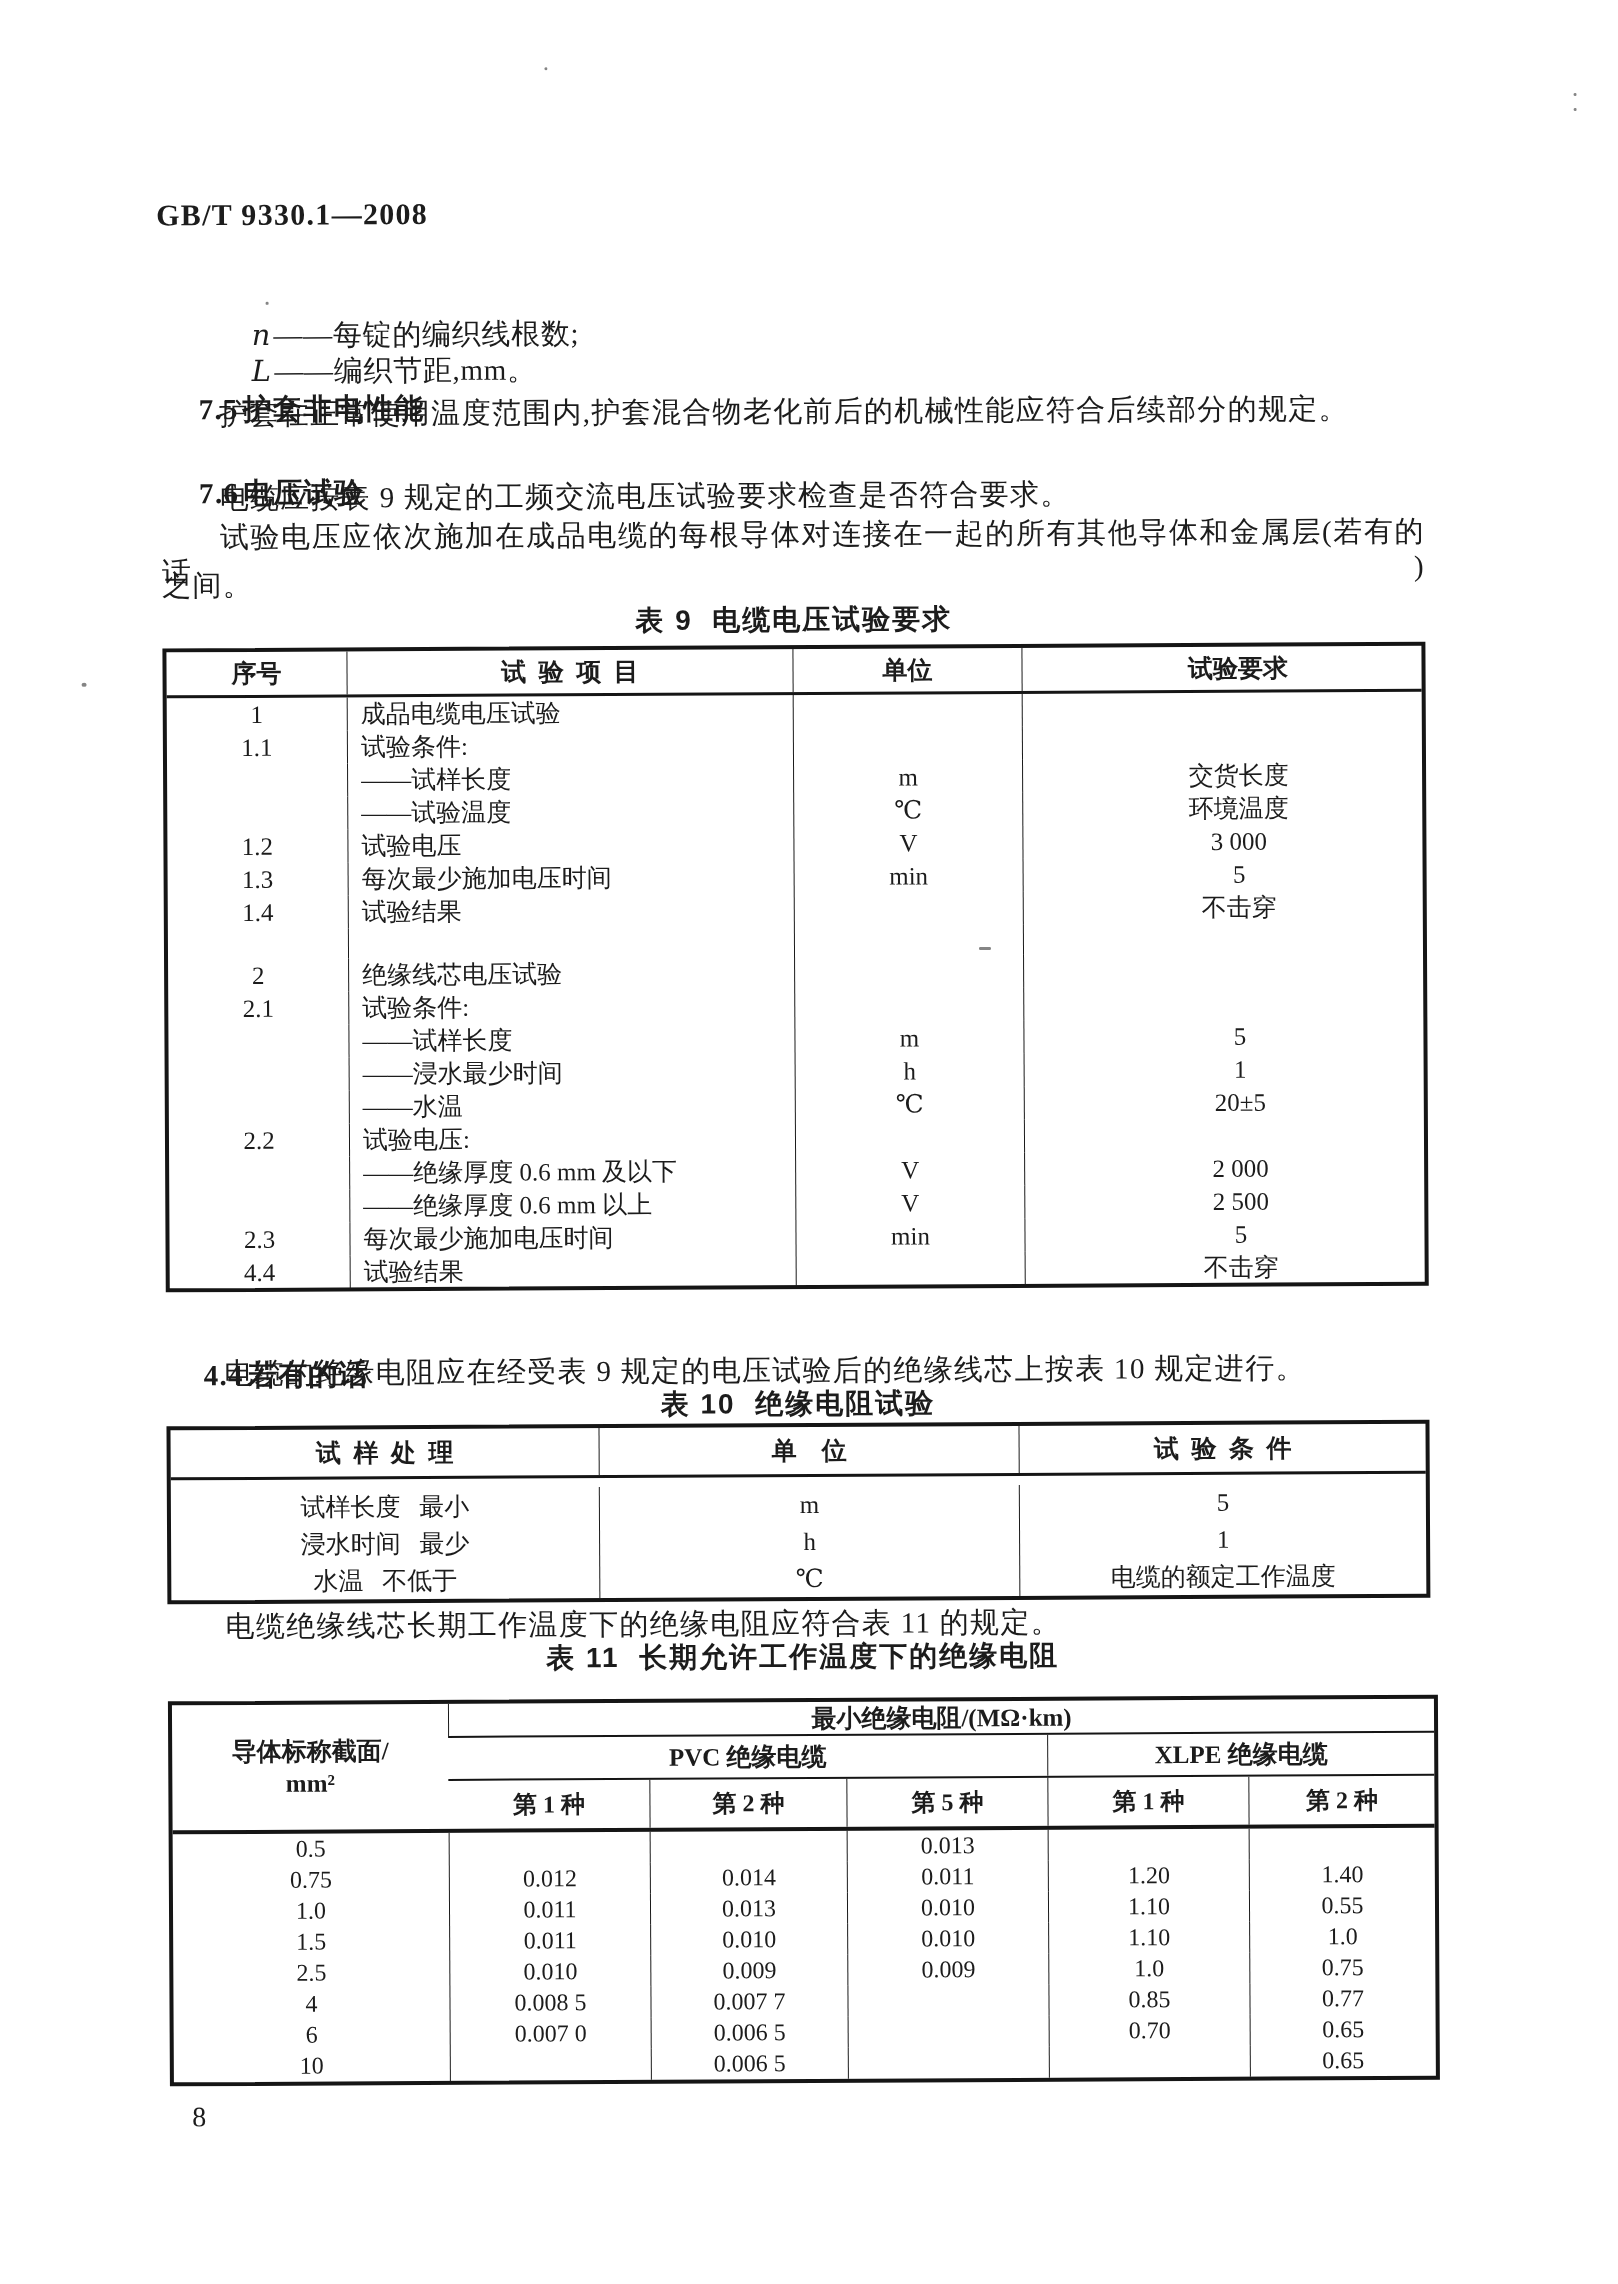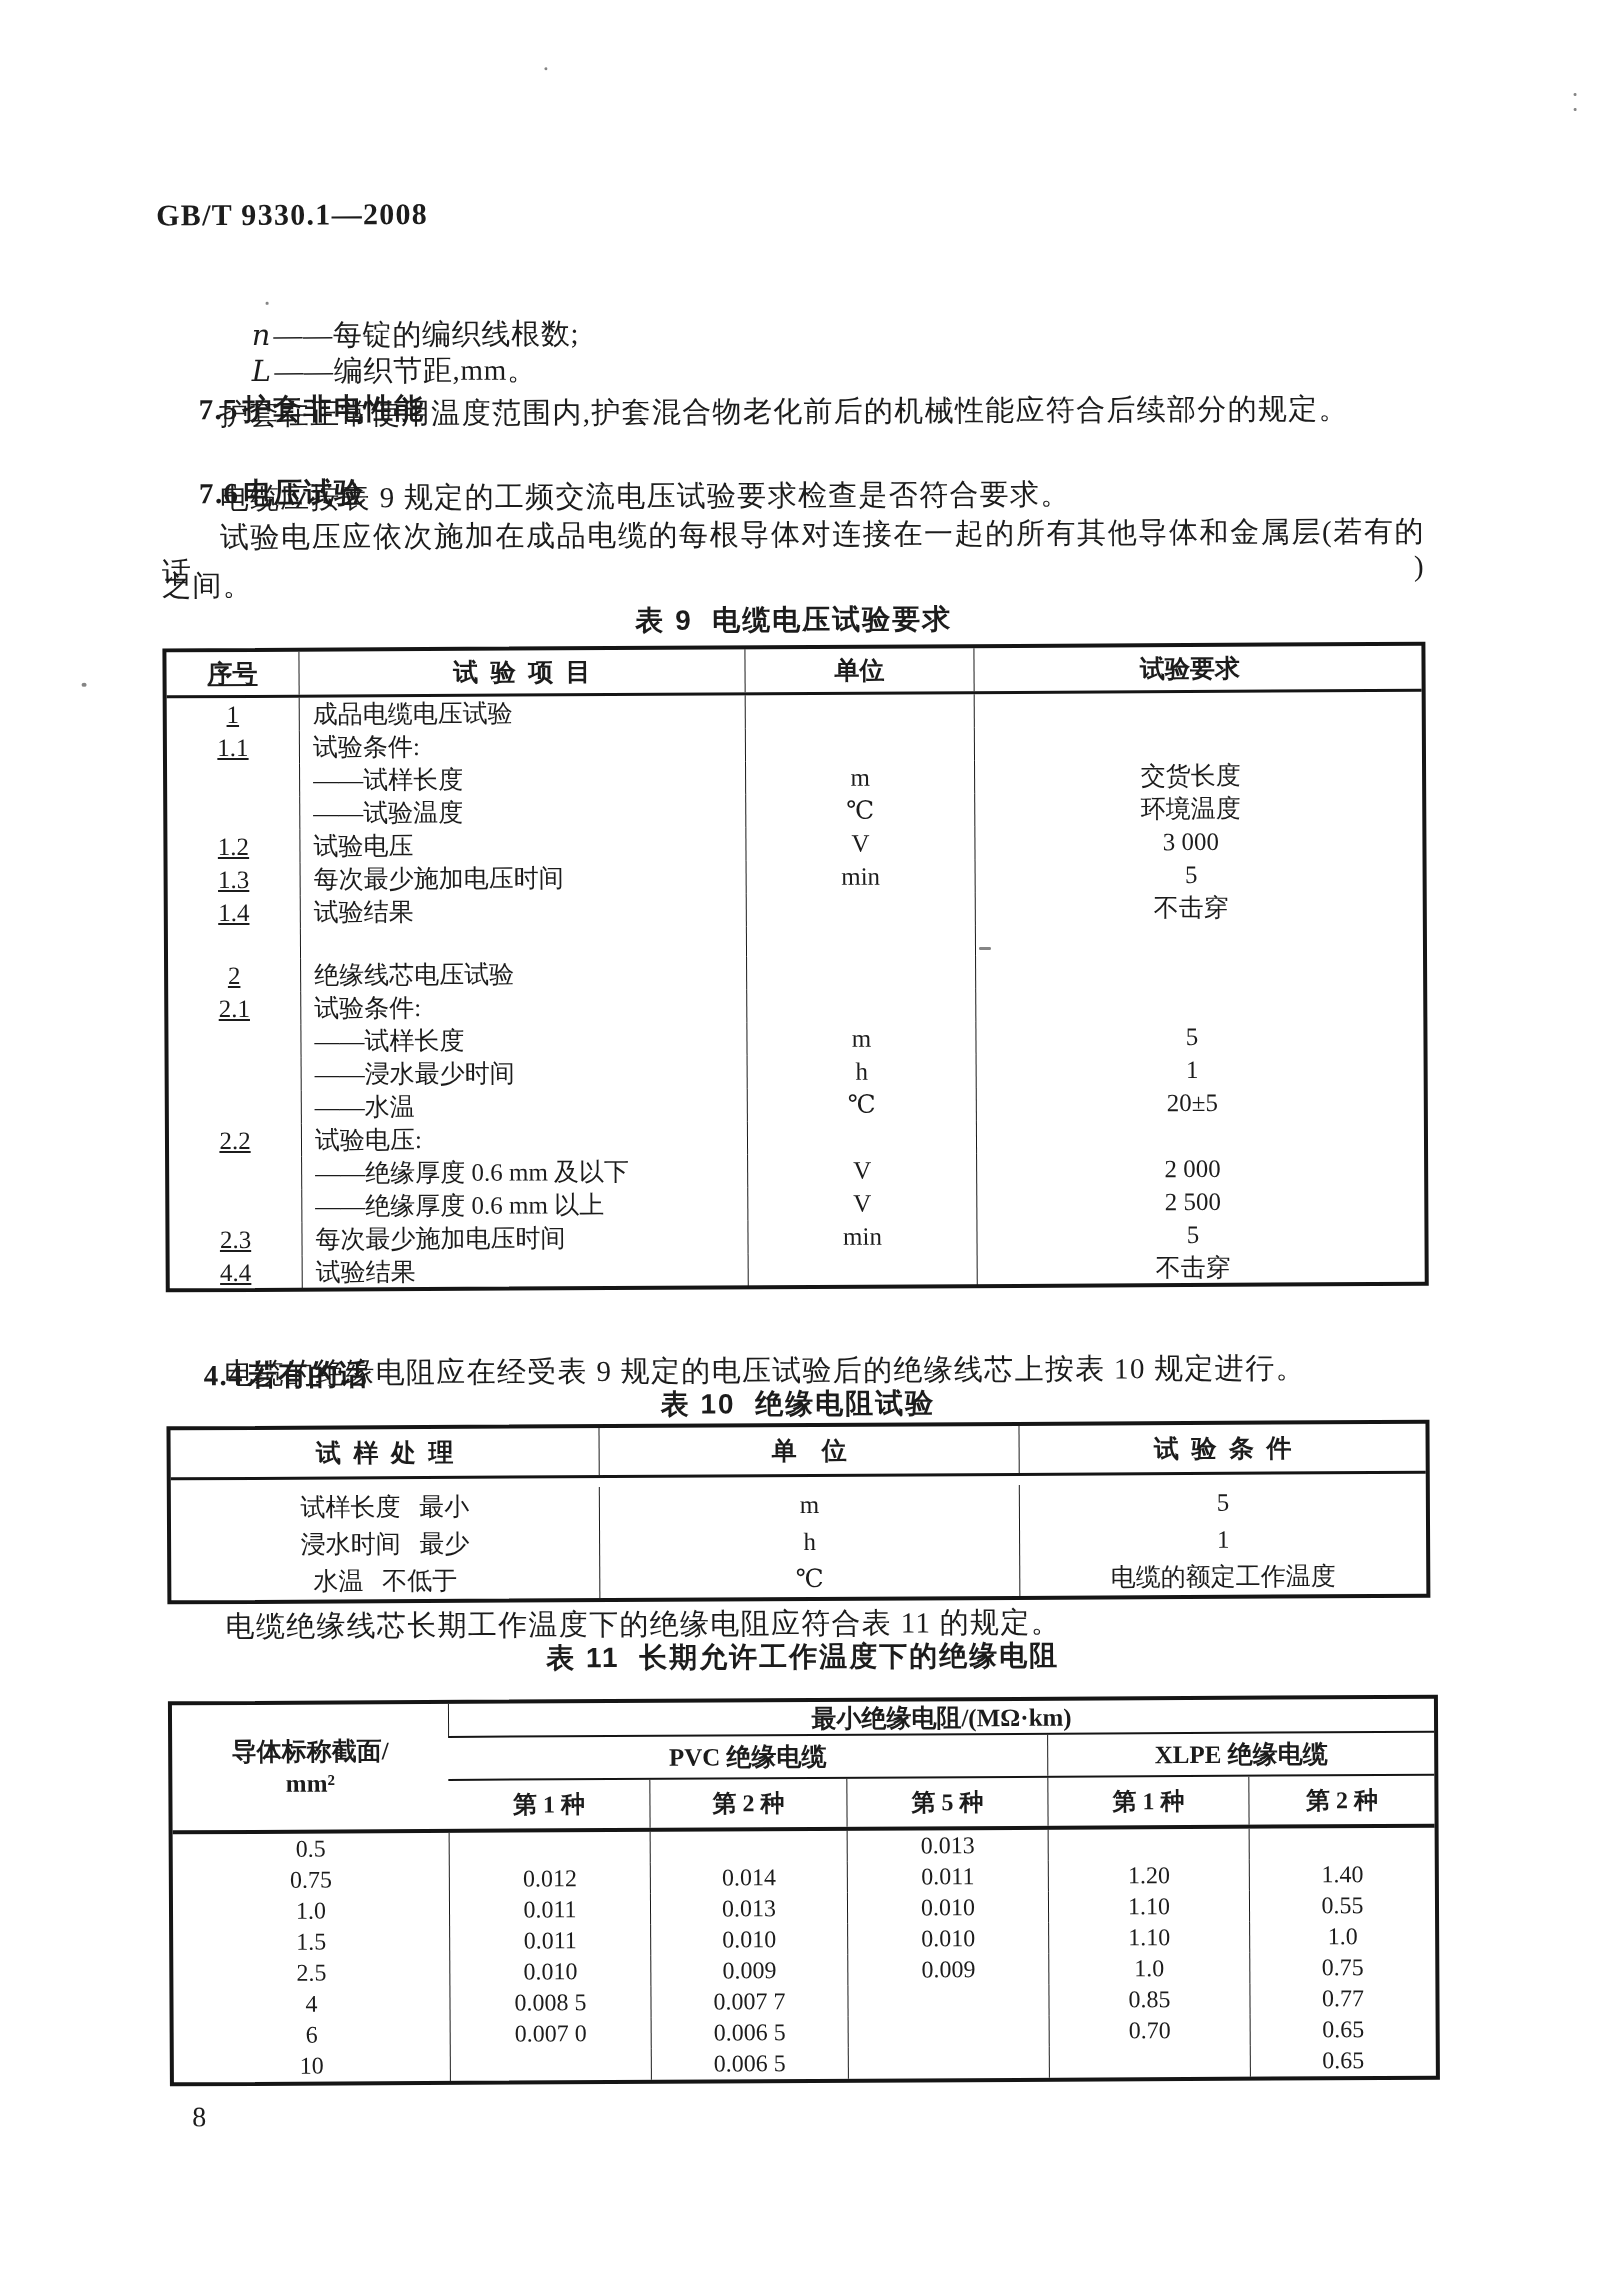--- a/index.html
+++ b/index.html
@@ -54,21 +54,21 @@
     box-sizing:border-box;white-space:pre;flex-shrink:0;
   }
   .bl{border-left:1.3px solid #1b1b1b;}
 
   
   #table9{top:645px;width:1263px;height:644px;}
   #table9 .thead{display:flex;height:43px;border-bottom:3.3px solid #151515;}
   #table9 .hcell{font-size:25px;font-weight:bold;}
   #table9 .cell{font-size:25px;height:33px;}
   #table9 .trow.spacer .cell{height:30px;}
-  .t9c0{width:132px;text-decoration:underline;}
+  .t9c0{width:180px;}
   .t9c1{width:446px;}
   .t9c2{width:229px;}
   .t9c3{width:432px;}
   #table9 .cell.t9c1{justify-content:flex-start;padding-left:13px;}
 
   
   #table10{top:1423px;width:1263px;height:178px;}
   #table10 .thead{display:flex;height:47px;border-bottom:3.3px solid #151515;}
   #table10 .hcell{font-size:25px;font-weight:bold;}
   #table10 .tbody{padding-top:9.2px;}

